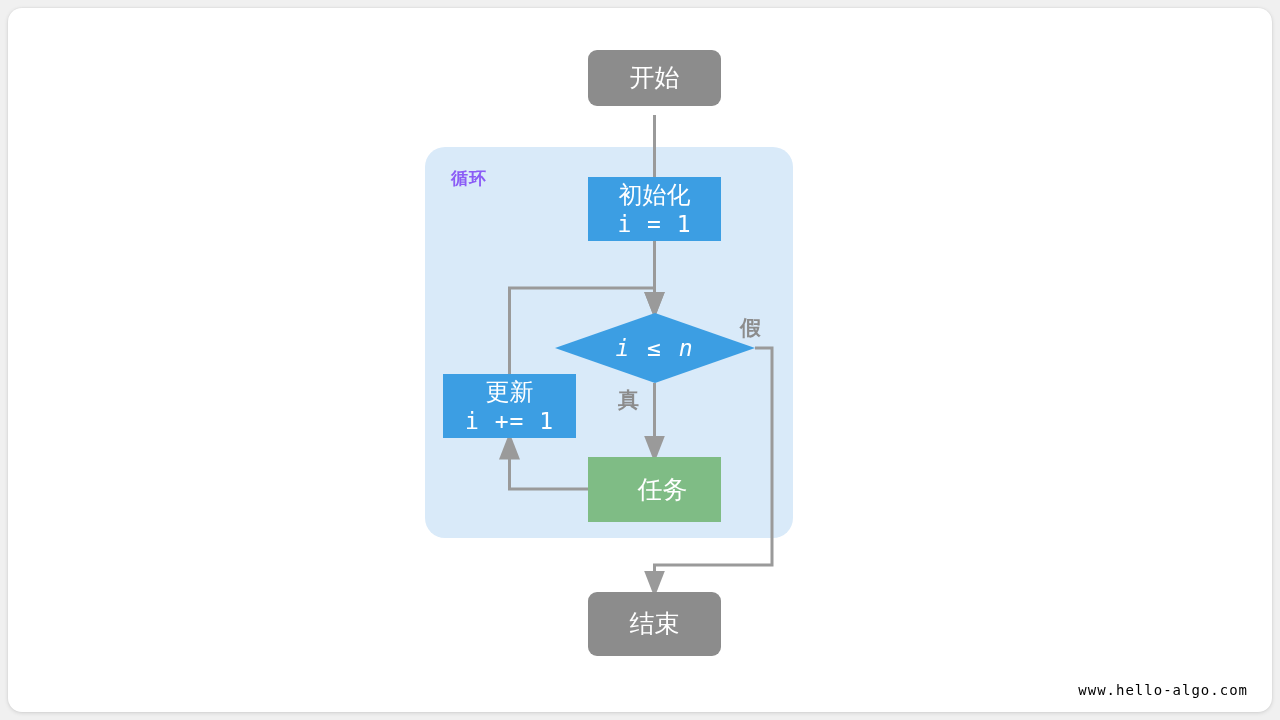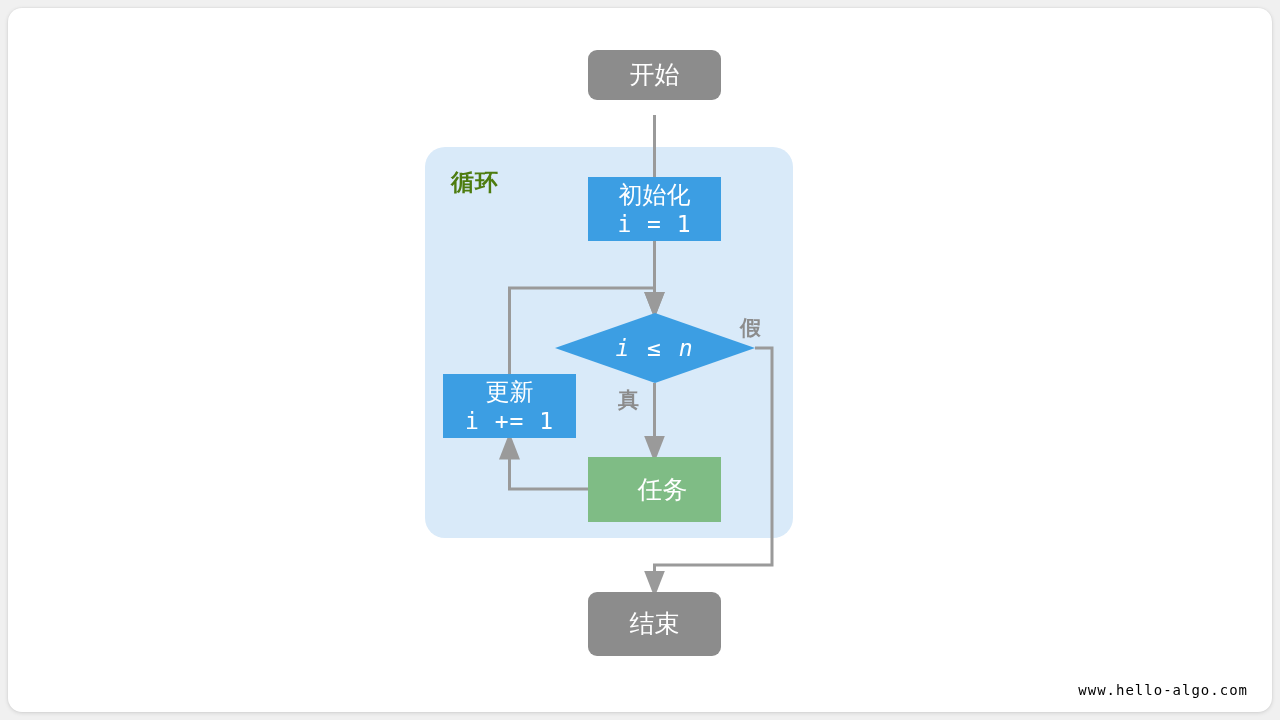--- a/index.html
+++ b/index.html
@@ -44,23 +44,23 @@
     top: 147px;
     width: 368px;
     height: 391px;
     background: #d9eaf9;
     border-radius: 20px;
   }
   .loop-label {
     position: absolute;
     left: 451px;
     top: 167px;
-    font-size: 23px;
+    font-size: 17px;
     font-weight: bold;
-    color: #4d7c0f;
+    color: #8b5cf6;
     letter-spacing: 1px;
     white-space: nowrap;
   }
 
   
   .node {
     position: absolute;
     display: flex;
     flex-direction: column;
     align-items: center;
@@ -85,21 +85,21 @@
   }
   .mono-line {
     font-family: "DejaVu Sans Mono", "Liberation Mono", monospace;
     font-size: 23px;
     letter-spacing: 1px;
   }
   .han-line {
     font-family: "Liberation Sans", "DejaVu Sans", sans-serif;
   }
 
-  #node-start { left: 588px; top: 50px;  width: 133px; height: 50px; }
+  #node-start { left: 588px; top: 50px;  width: 133px; height: 56px; }
   #node-init  { left: 588px; top: 177px; width: 133px; height: 64px; }
   #node-task  { left: 588px; top: 457px; width: 133px; height: 65px; padding-left: 16px; }
   #node-update{ left: 443px; top: 374px; width: 133px; height: 64px; }
   #node-end   { left: 588px; top: 592px; width: 133px; height: 64px; }
 
   
   .diamond-wrap {
     position: absolute;
     left: 555px;
     top: 313px;

